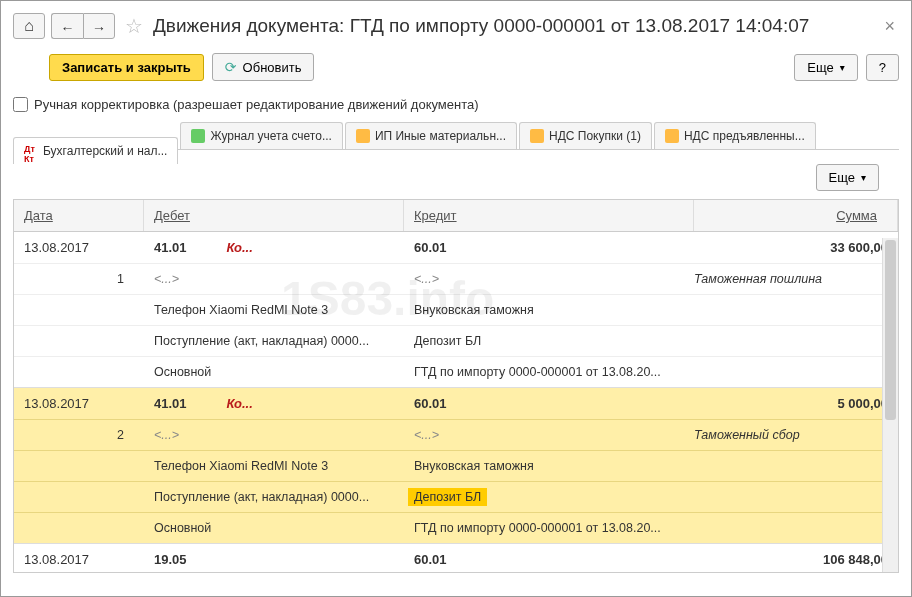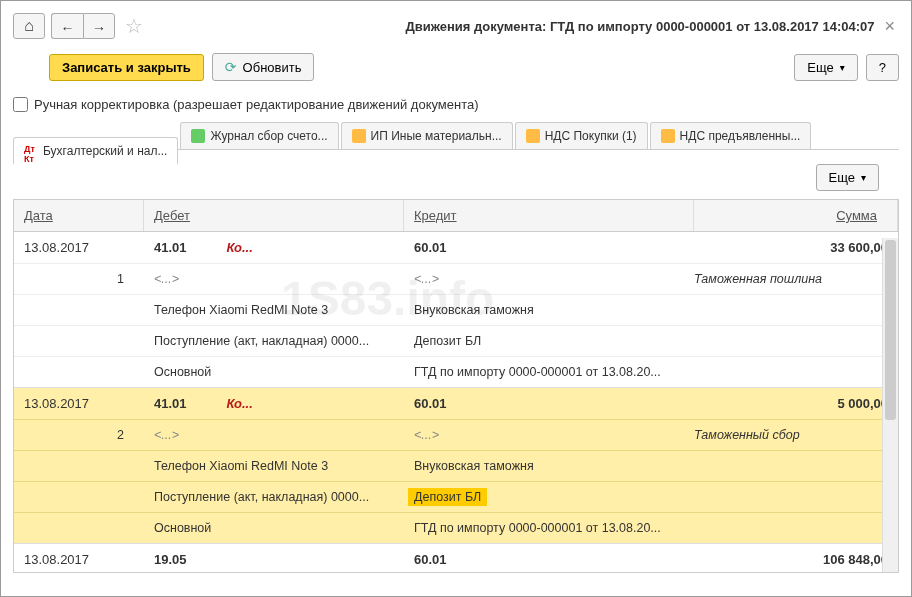--- a/index.html
+++ b/index.html
@@ -5,21 +5,21 @@
 * { box-sizing: border-box; margin: 0; padding: 0; }
 body { font-family: Arial, sans-serif; font-size: 13px; color: #333; background: #fff; }
 .window { width: 912px; height: 597px; border: 1px solid #999; box-shadow: 0 2px 8px rgba(0,0,0,0.3); padding: 8px 12px; position: relative; overflow: hidden; }
 .titlebar { display: flex; align-items: center; gap: 6px; padding: 4px 0 10px 0; }
 .nav-btn { width: 32px; height: 26px; border: 1px solid #aaa; background: #f5f5f5; border-radius: 3px; display: flex; align-items: center; justify-content: center; cursor: pointer; font-size: 14px; }
 .nav-btn.home { font-size: 16px; }
 .nav-group { display: flex; }
 .nav-group .nav-btn:first-child { border-radius: 3px 0 0 3px; border-right: none; }
 .nav-group .nav-btn:last-child { border-radius: 0 3px 3px 0; }
 .star { font-size: 20px; color: #bbb; margin: 0 4px; }
-.title { font-size: 13px; font-weight: bold; color: #333; flex: 1; white-space: nowrap; overflow: hidden; text-align: right; }
+.title { font-size: 19px; font-weight: normal; color: #333; flex: 1; white-space: nowrap; overflow: hidden; }
 .close-x { font-size: 18px; color: #888; cursor: pointer; padding: 0 4px; }
 .toolbar { display: flex; align-items: center; gap: 8px; padding: 4px 0 12px 0; }
 .btn { border: 1px solid #aaa; background: #f5f5f5; border-radius: 3px; padding: 5px 12px; cursor: pointer; display: flex; align-items: center; gap: 6px; font-size: 13px; }
 .btn-primary { background: #ffdb4d; border-color: #c9a600; font-weight: bold; margin-left: 36px; }
 .btn-refresh::before { content: "⟳"; color: #4a9; font-size: 14px; }
 .spacer { flex: 1; }
 .btn-more::after { content: " ▾"; font-size: 10px; }
 .checkbox-row { display: flex; align-items: center; gap: 6px; padding: 4px 0 10px 0; }
 .checkbox-row input { width: 15px; height: 15px; }
 .tabs { display: flex; border-bottom: 1px solid #ccc; }
@@ -88,21 +88,21 @@
     <label>Ручная корректировка (разрешает редактирование движений документа)</label>
   </div>
 
   <div class="tabs">
     <div class="tab active">
       <span class="tab-icon dt">Дт<br>Кт</span>
       <span>Бухгалтерский и нал...</span>
     </div>
     <div class="tab">
       <span class="tab-icon green"></span>
-      <span>Журнал сбор счето...</span>
+      <span>Журнал учета счето...</span>
     </div>
     <div class="tab">
       <span class="tab-icon orange"></span>
       <span>ИП Иные материальн...</span>
     </div>
     <div class="tab">
       <span class="tab-icon orange"></span>
       <span>НДС Покупки (1)</span>
     </div>
     <div class="tab">

